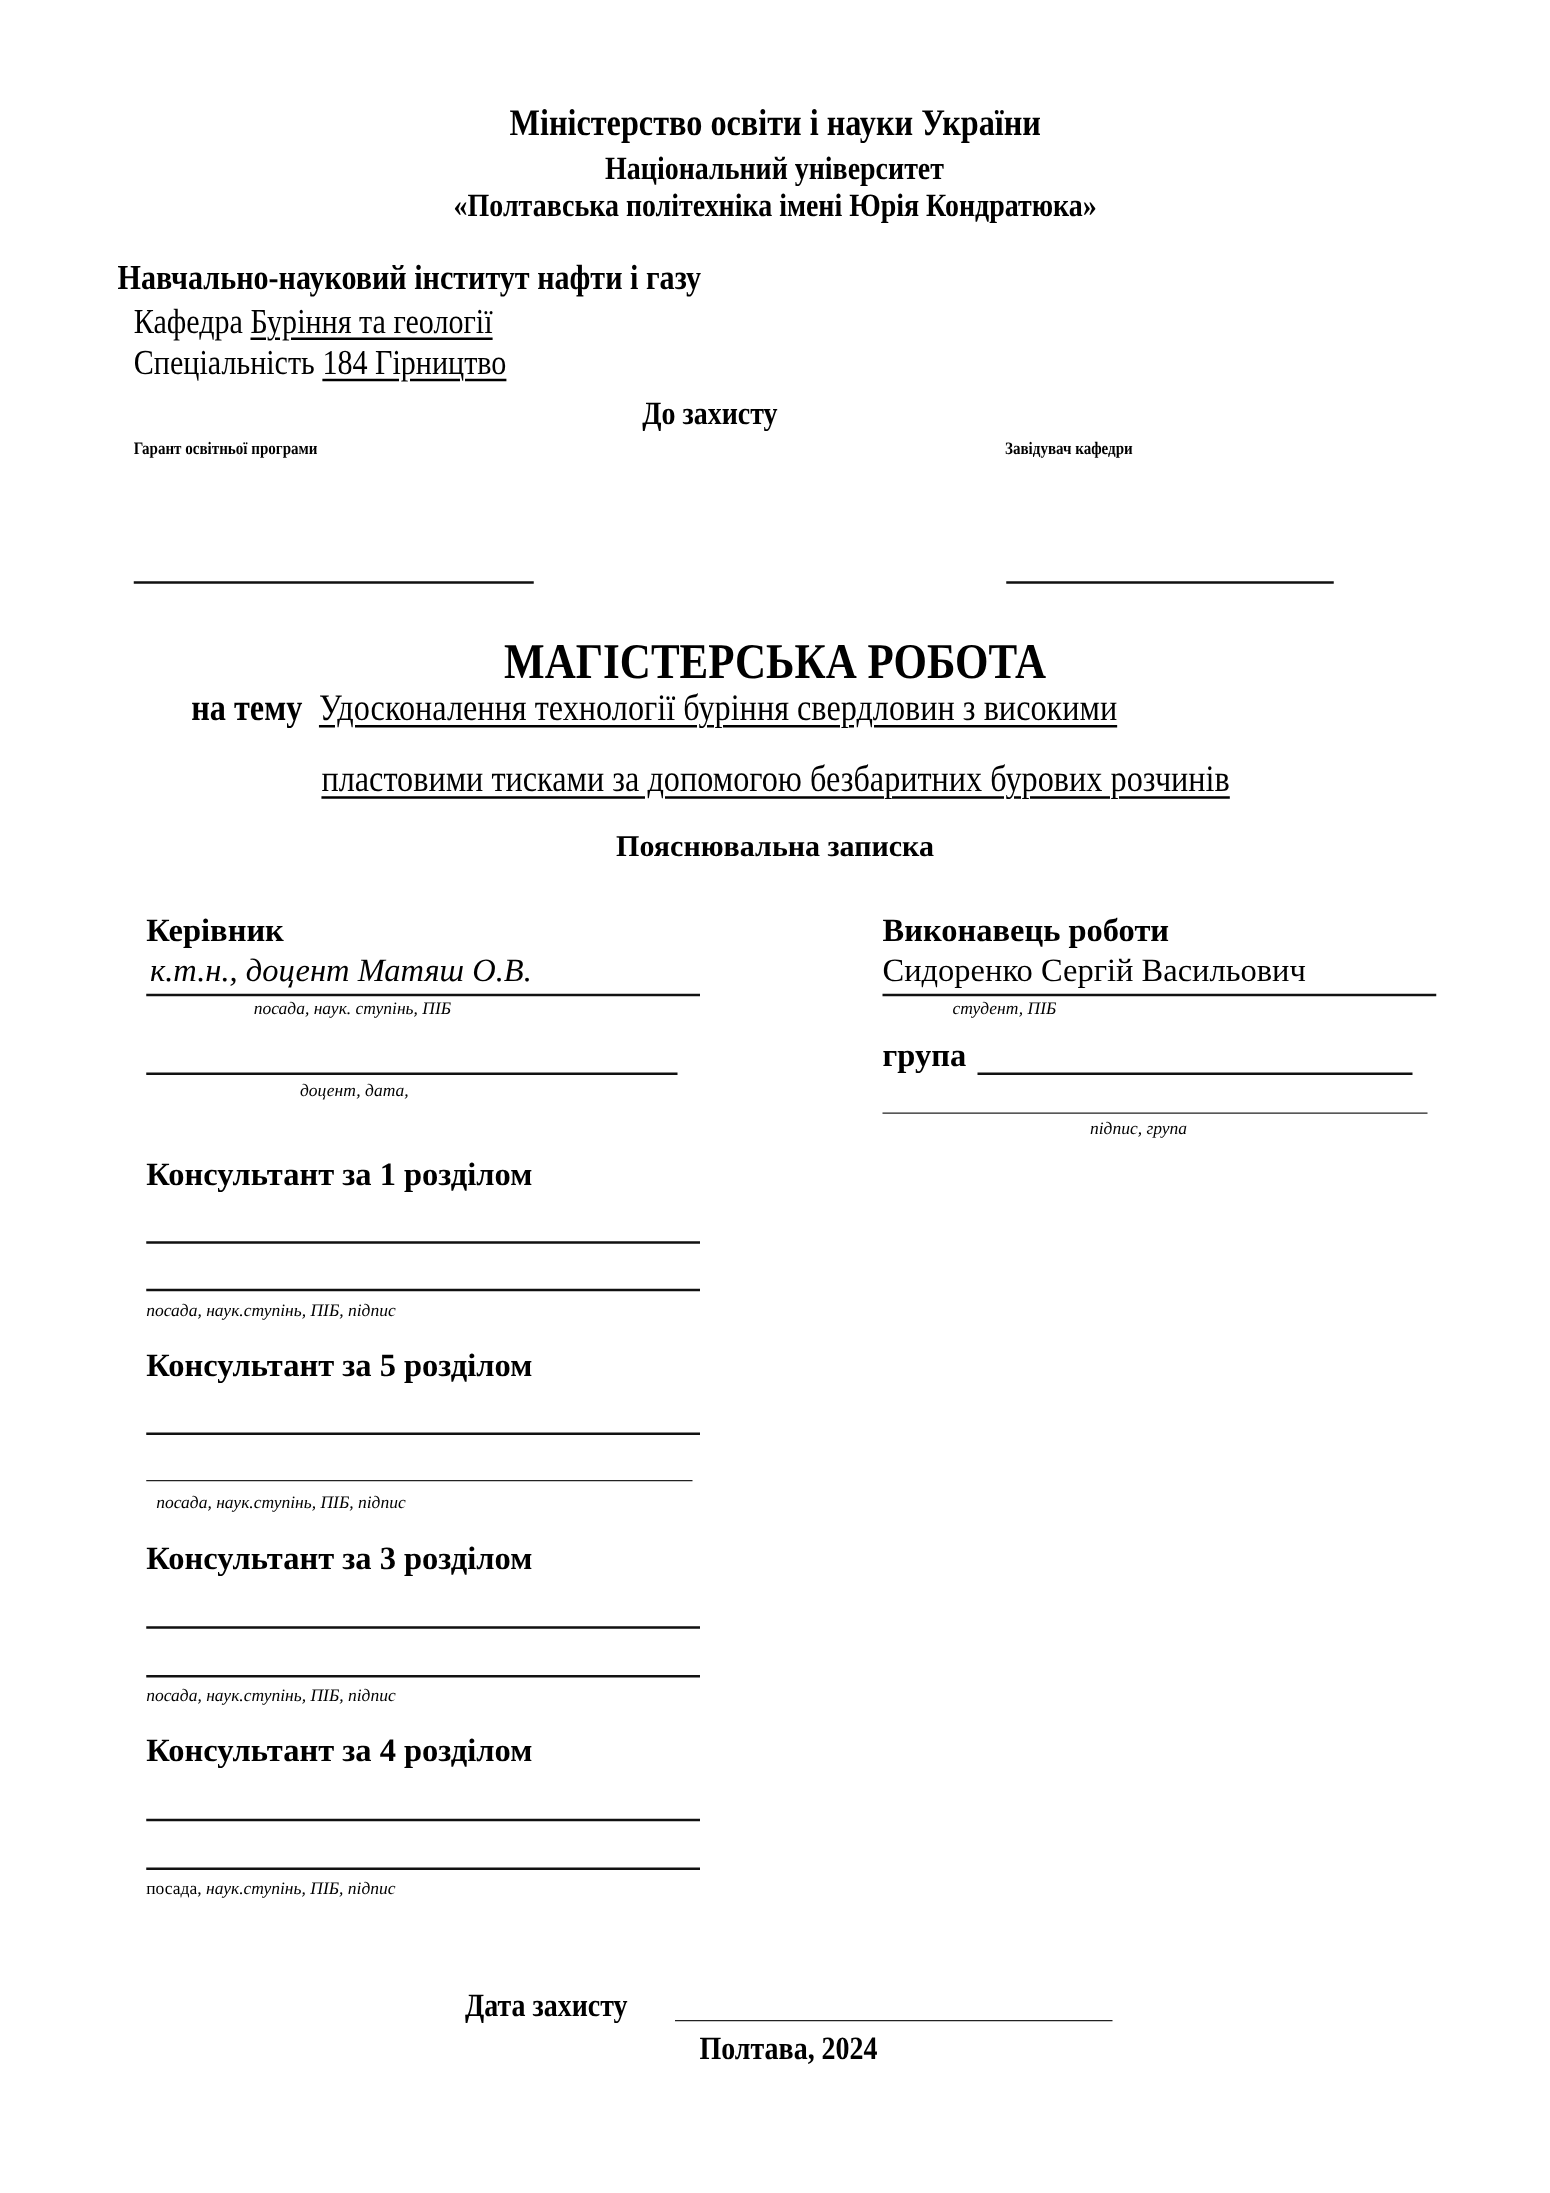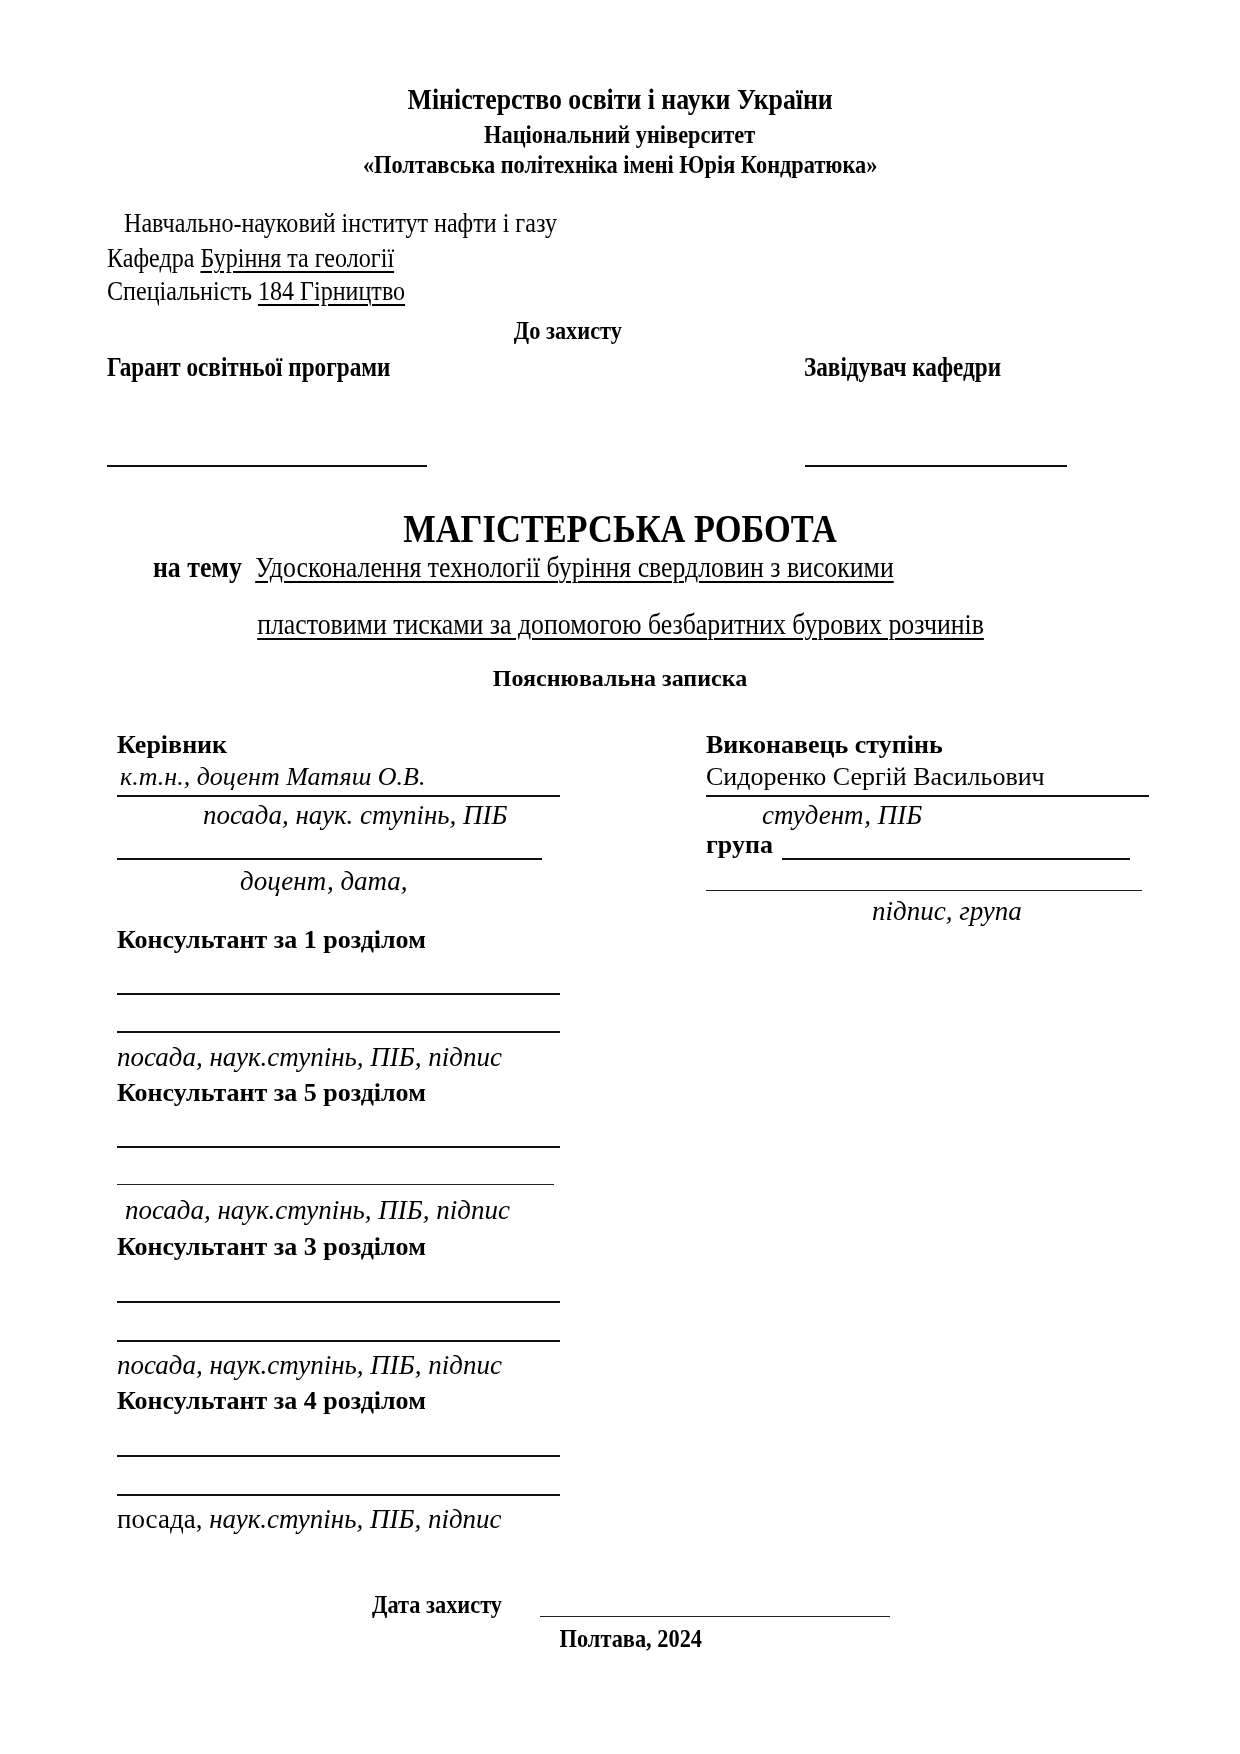--- a/index.html
+++ b/index.html
@@ -11,37 +11,37 @@
   .i { font-style: italic; text-align: center; }
   .u { text-decoration: underline; text-decoration-thickness: 2px; text-underline-offset: 4px; }
   .narrow { display: inline-block; transform: scaleX(0.86); transform-origin: center; }
   .narrow-l { display: inline-block; transform: scaleX(0.86); transform-origin: left; }
   .line { position: absolute; height: 0; border-top: 2px solid #111; }
   .line.thin { border-top: 1.5px solid #222; }
   .f28 { font-size: 28px; }
   .f30 { font-size: 30px; }
   .f26 { font-size: 26px; }
   .f24 { font-size: 24px; }
-  .f21 { font-size: 27px; }
+  .f21 { font-size: 14px; }
   .f40 { font-size: 40px; }
 </style>
 </head>
 <body>
 
 <div class="abs center b f30" style="top:82px;">
   <span class="narrow">Міністерство освіти і науки України</span>
 </div>
 <div class="abs center b f26" style="top:120px;">
   <span class="narrow">Національний університет</span>
 </div>
 <div class="abs center b f26" style="top:150px;">
   <span class="narrow">«Полтавська політехніка імені Юрія Кондратюка»</span>
 </div>
 
-<div class="abs f28" style="left:124px; top:207px;">
+<div class="abs f28" style="left:94px; top:207px;font-weight:bold;">
   <span class="narrow-l">Навчально-науковий інститут нафти і газу</span>
 </div>
 <div class="abs f28" style="left:107px; top:242px;">
   <span class="narrow-l">
     <span>Кафедра</span>
     <span class="u">Буріння та геології</span>
   </span>
 </div>
 <div class="abs f28" style="left:107px; top:275px;">
   <span class="narrow-l">
@@ -78,21 +78,21 @@
   <span>Пояснювальна записка</span>
 </div>
 
 <div class="abs b f26" style="left:117px; top:730px;">Керівник</div>
 <div class="abs i f26" style="left:120px; top:762px;">к.т.н., доцент Матяш О.В.</div>
 <div class="line" style="left:117px; top:795px; width:443px;"></div>
 <div class="abs i f21" style="left:203px; top:800px;">посада, наук. ступінь, ПІБ</div>
 <div class="line" style="left:117px; top:858px; width:425px;"></div>
 <div class="abs i f21" style="left:240px; top:866px;">доцент, дата,</div>
 
-<div class="abs b f26" style="left:706px; top:730px;">Виконавець ступінь</div>
+<div class="abs b f26" style="left:706px; top:730px;">Виконавець роботи</div>
 <div class="abs f26" style="left:706px; top:762px;">Сидоренко Сергій Васильович</div>
 <div class="line" style="left:706px; top:795px; width:443px;"></div>
 <div class="abs i f21" style="left:762px; top:800px;">студент, ПІБ</div>
 <div class="abs b f26" style="left:706px; top:830px;">група</div>
 <div class="line" style="left:782px; top:858px; width:348px;"></div>
 <div class="line thin" style="left:706px; top:890px; width:436px;"></div>
 <div class="abs i f21" style="left:872px; top:896px;">підпис, група</div>
 
 <div>
   <div class="abs b f26" style="left:117px; top:925px;">Консультант за 1 розділом</div>

